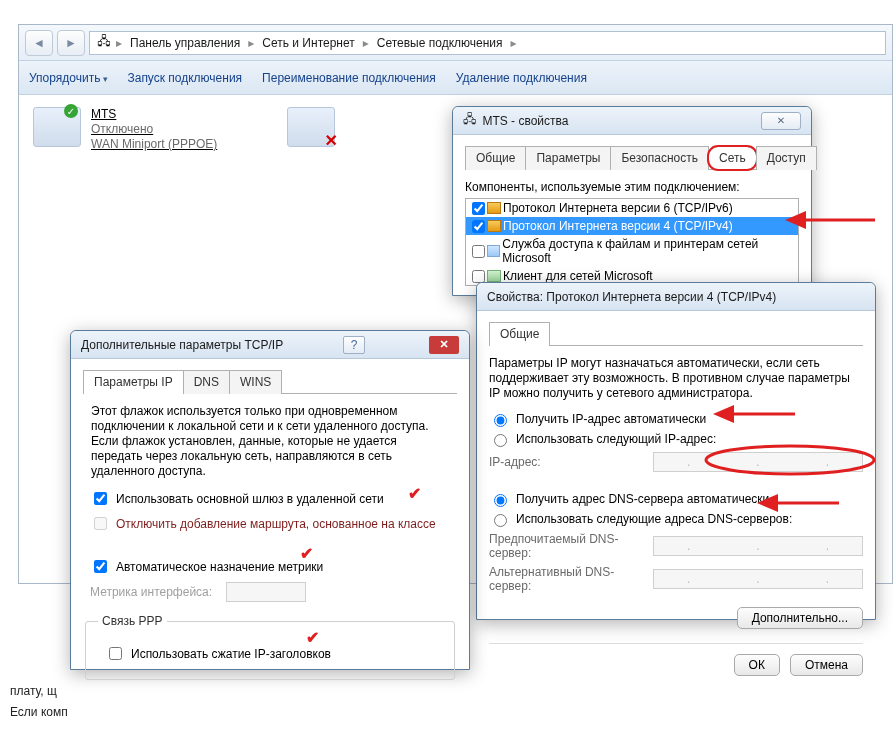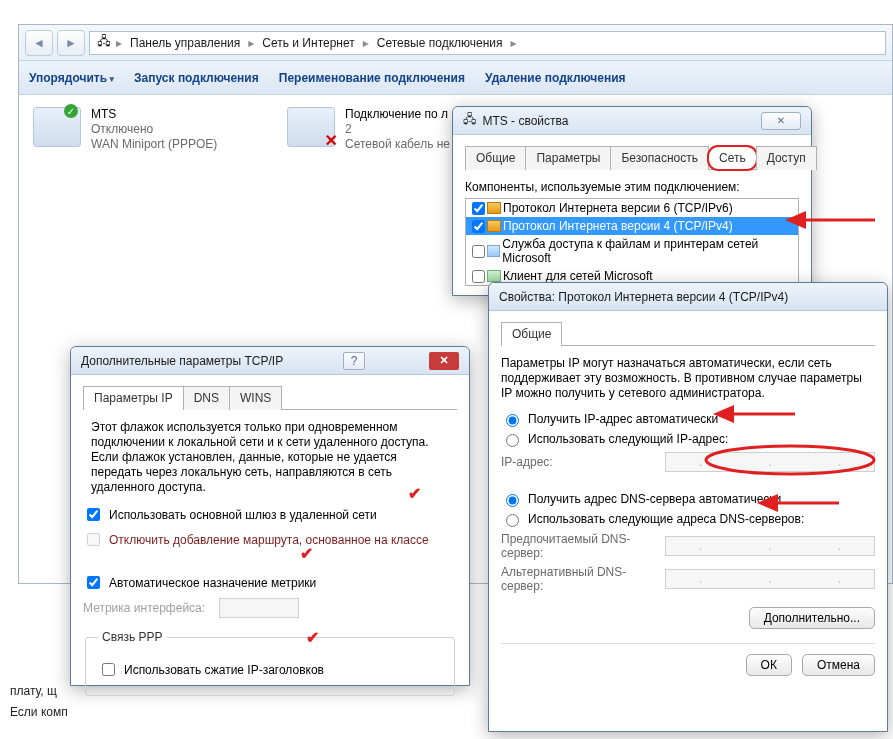--- a/index.html
+++ b/index.html
@@ -6,30 +6,30 @@
 body { margin: 0; width: 893px; height: 739px; background: #fff; overflow: hidden; position: relative; }
 
 
 .explorer { position: absolute; left: 18px; top: 24px; width: 875px; height: 560px; border: 1px solid #a9b8c8; background: #fff; }
 .nav-row { height: 36px; background: linear-gradient(#f4f8fc,#e6eef7); border-bottom: 1px solid #c4d1df; display: flex; align-items: center; padding: 0 6px; gap: 4px; }
 .nav-btn { width: 28px; height: 26px; border-radius: 4px; border: 1px solid #c0c9d6; background: linear-gradient(#fdfdfd,#e8eef5); display: flex; align-items: center; justify-content: center; color: #7a8aa0; }
 .breadcrumb { flex: 1; height: 24px; border: 1px solid #b0c1d4; background: #fff; display: flex; align-items: center; padding: 0 6px; gap: 4px; }
 .bc-icon { width: 16px; height: 16px; display: inline-flex; align-items: center; justify-content: center; }
 .bc-item { padding: 0 4px; color: #1a1a1a; }
 .bc-sep { color: #8a8a8a; }
-.toolbar { height: 34px; background: linear-gradient(#ecf3fa,#dbe7f3); border-bottom: 1px solid #c4d1df; display: flex; align-items: center; padding: 0 10px; gap: 20px; font-weight: bold; }
+.toolbar { height: 34px; background: linear-gradient(#ecf3fa,#dbe7f3); border-bottom: 1px solid #c4d1df; display: flex; align-items: center; padding: 0 10px; gap: 20px; }
 .toolbar span { color: #15428b; cursor: default; }
 .toolbar span.chev::after { content: " ▾"; color: #3a5f8f; font-size: 9px; }
 
 .conn-area { position: relative; padding: 12px 14px; display: flex; gap: 14px; }
 .conn-item { display: flex; gap: 10px; width: 240px; align-items: flex-start; }
 .conn-icon { width: 48px; height: 40px; background: linear-gradient(#e8f0fa,#d0dced); border: 1px solid #b8c6da; border-radius: 3px; position: relative; }
 .conn-icon.bad::after { content: "✕"; position: absolute; right: -4px; bottom: -4px; color: #d80000; font-weight: bold; font-size: 16px; }
 .conn-icon .ok { position: absolute; left: 30px; top: -4px; width: 14px; height: 14px; background: #35a535; border-radius: 50%; color: #fff; font-size: 10px; display: flex; align-items: center; justify-content: center; }
-.conn-text { line-height: 15px; }
+.conn-text { line-height: 15px; text-decoration: underline; }
 .conn-text .title { color: #000; }
 .conn-text .sub { color: #6a6a6a; }
 
 
 .dialog { position: absolute; background: #fff; border: 1px solid #5b7b9a; border-radius: 6px 6px 0 0; box-shadow: 0 4px 18px rgba(0,0,0,.3); }
 .dlg-title { height: 28px; background: linear-gradient(#edf3fa,#d7e4f2); border-bottom: 1px solid #b7c6d8; display: flex; align-items: center; padding: 0 10px; font-size: 12px; color: #1a1a1a; border-radius: 6px 6px 0 0; }
 .dlg-title .icon { margin-right: 6px; }
 .dlg-title .winx { margin-left: auto; width: 40px; height: 18px; border: 1px solid #a0b0c4; border-radius: 3px; display: flex; align-items: center; justify-content: center; font-size: 10px; color: #5b6b80; background: linear-gradient(#fdfdfd,#e4ecf5); }
 .dlg-body { padding: 10px 12px; }
 
@@ -42,37 +42,37 @@
 .comp-list { border: 1px solid #b0b0b0; height: 88px; overflow: hidden; }
 .comp-row { display: flex; align-items: center; gap: 2px; padding: 2px 6px; }
 .comp-row.sel { background: #3399ff; color: #fff; }
 .comp-row input { margin: 0; }
 .mini-icon { width: 14px; height: 12px; display: inline-block; }
 .icon-net { background: linear-gradient(#f7cb5a,#e69a14); border: 1px solid #b87a10; }
 .icon-print { background: linear-gradient(#cfe7ff,#9cc9f7); border: 1px solid #7aa9da; }
 .icon-pc { background: linear-gradient(#d0f2d0,#a0d8a0); border: 1px solid #78b078; }
 
 
-.ipv4 { left: 488px; top: 282px; width: 400px; height: 450px; }
+.ipv4 { left: 476px; top: 282px; width: 400px; height: 338px; }
 .field-row { display: flex; align-items: center; gap: 4px; margin: 5px 0; }
 .field-row label { width: 160px; color: #6a6a6a; }
 .ip-input { flex: 1; height: 20px; border: 1px solid #cfcfcf; background: #f6f6f6; display: flex; align-items: center; justify-content: space-around; color: #bbb; }
 .ip-input span { padding: 0 10px; }
 .radio-row { display: flex; align-items: center; gap: 6px; margin: 4px 0; }
 .btn { border: 1px solid #a9a9a9; background: linear-gradient(#fdfdfd,#e8e8e8); border-radius: 5px; padding: 3px 14px; }
 .btn-row { display: flex; gap: 10px; justify-content: flex-end; margin-top: 14px; border-top: 1px solid #ddd; padding-top: 10px; }
 
 
-.adv { left: 70px; top: 346px; width: 400px; height: 340px; }
+.adv { left: 70px; top: 330px; width: 400px; height: 340px; }
 .adv .dlg-title { background: linear-gradient(#edf3fa,#d7e4f2); }
 .close-x { margin-left: auto; width: 30px; height: 18px; background: #c73b3b; color: #fff; display: flex; align-items: center; justify-content: center; border-radius: 2px; font-weight: bold; font-size: 11px; }
 .help-q { width: 22px; height: 18px; border: 1px solid #a0b0c4; border-radius: 2px; display: flex; align-items: center; justify-content: center; background: linear-gradient(#fdfdfd,#e4ecf5); margin-left: auto; margin-right: 4px; color: #4a6a9a; }
 fieldset { border: 1px solid #cfcfcf; border-radius: 3px; padding: 10px 12px; margin-top: 12px; }
 legend { padding: 0 4px; color: #333; }
-.chk-row { display: flex; align-items: center; gap: 6px; margin: 6px 0; }
+.chk-row { display: flex; align-items: center; gap: 6px; margin: 6px 7px; }
 .chk-row.dis label { color: #7f1d1d; }
 .metric-in { width: 80px; height: 20px; border: 1px solid #cfcfcf; background: #f6f6f6; margin-left: 8px; }
 
 
 .arrow { position: absolute; pointer-events: none; }
 .arrow svg { overflow: visible; }
 
 .bg-text { position: absolute; left: 10px; top: 680px; font-family: "Times New Roman", serif; font-size: 15px; color: #222; line-height: 20px; }
 </style>
 </head>
@@ -105,25 +105,20 @@
           <span class="ok">✓</span>
         </div>
       <div class="conn-text">
         <div class="title">MTS</div>
         <div class="sub">Отключено</div>
         <div class="sub">WAN Miniport (PPPOE)</div>
       </div>
     </div>
     <div class="conn-item">
       <div class="conn-icon bad"></div>
-      <div class="conn-text">
-        <div class="title">Подключение по л</div>
-        <div class="sub">2</div>
-        <div class="sub">Сетевой кабель не</div>
-      </div>
     </div>
   </div>
 </div>
 
 <div class="dialog mts">
   <div class="dlg-title">
     <span class="icon">🖧</span>
     <span>MTS - свойства</span>
     <div class="winx">✕</div>
   </div>

